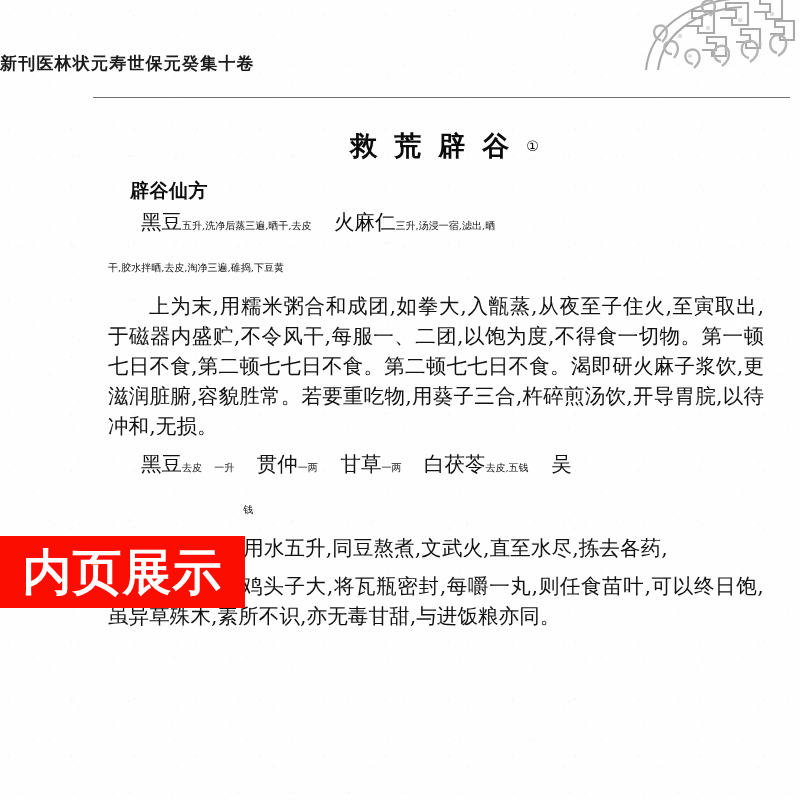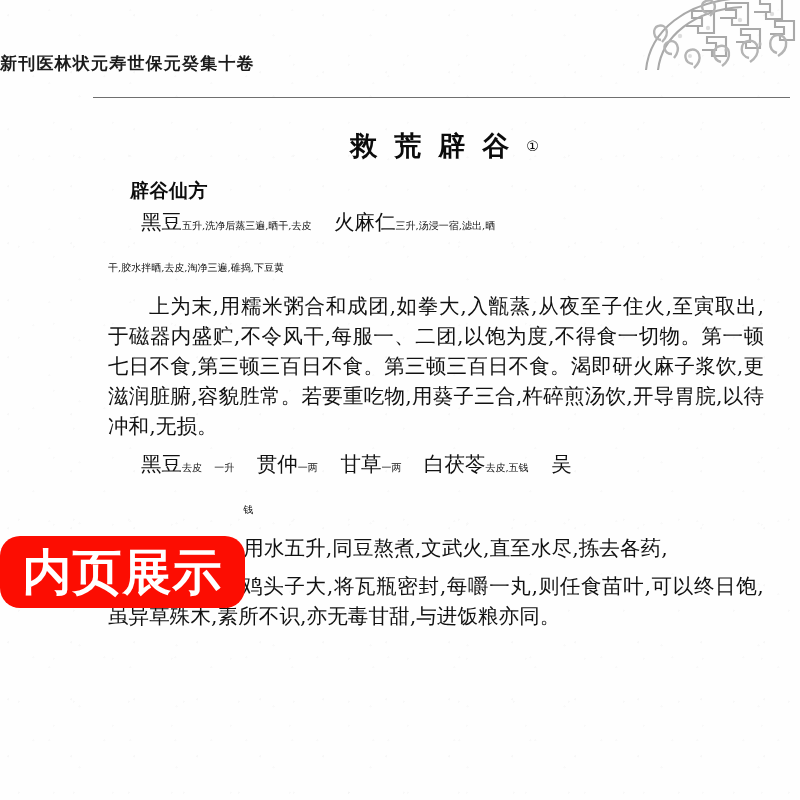--- a/index.html
+++ b/index.html
@@ -143,21 +143,20 @@
   #watermark {
     position: absolute;
     left: 0;
     top: 536px;
     width: 245px;
     height: 72px;
     background: #fc0d02;
     display: flex;
     align-items: center;
     justify-content: center;
-    border-radius: 20px;
   }
   #watermark-label {
     color: #ffffff;
     font-size: 49px;
     font-weight: 700;
     letter-spacing: 1px;
     line-height: 1;
     font-family: "DejaVu Sans", "Liberation Sans", sans-serif;
     white-space: nowrap;
   }
@@ -211,21 +210,21 @@
   <div id="column">
 
     <h1 class="chapter-title"><span>救荒辟谷</span><span class="note-mark">①</span></h1>
 
     <h2 class="section-head">辟谷仙方</h2>
 
     <p class="recipe-line"><span>黑豆</span><span class="note">五升,洗净后蒸三遍,晒干,去皮</span><span class="gap"></span><span>火麻仁</span><span class="note">三升,汤浸一宿,滤出,晒</span></p>
 
     <p class="para"><span class="note">干,胶水拌晒,去皮,淘净三遍,碓捣,下豆黄</span></p>
 
-    <p class="para indent">上为末,用糯米粥合和成团,如拳大,入甑蒸,从夜至子住火,至寅取出,于磁器内盛贮,不令风干,每服一、二团,以饱为度,不得食一切物。第一顿七日不食,第三顿三百日不食。第三顿三百日不食。渴即研火麻子浆饮,更滋润脏腑,容貌胜常。若要重吃物,用葵子三合,杵碎煎汤饮,开导胃脘,以待冲和,无损。</p>
+    <p class="para indent">上为末,用糯米粥合和成团,如拳大,入甑蒸,从夜至子住火,至寅取出,于磁器内盛贮,不令风干,每服一、二团,以饱为度,不得食一切物。第一顿七日不食,第二顿七七日不食。第二顿七七日不食。渴即研火麻子浆饮,更滋润脏腑,容貌胜常。若要重吃物,用葵子三合,杵碎煎汤饮,开导胃脘,以待冲和,无损。</p>
 
 
     <p class="recipe-line"><span>黑豆</span><span class="note">去皮</span><span class="gap-sm"></span><span class="note">一升</span><span class="gap"></span><span>贯仲</span><span class="note">一两</span><span class="gap"></span><span>甘草</span><span class="note">一两</span><span class="gap"></span><span>白茯苓</span><span class="note">去皮,五钱</span><span class="gap"></span><span>吴</span></p>
 
     <p class="para"><span class="gap"></span><span class="gap"></span><span class="gap"></span><span class="gap"></span><span class="gap"></span><span class="gap"></span><span class="note">钱</span></p>
 
     <p class="para"><span class="gap"></span><span class="gap"></span><span class="gap"></span><span class="gap"></span><span class="gap"></span><span class="gap"></span><span>用水五升,同豆熬煮,文武火,直至水尽,拣去各药,</span></p>
 
     <p class="para">取豆捣烂,丸如鸡头子大,将瓦瓶密封,每嚼一丸,则任食苗叶,可以终日饱,虽异草殊木,素所不识,亦无毒甘甜,与进饭粮亦同。</p>
 

